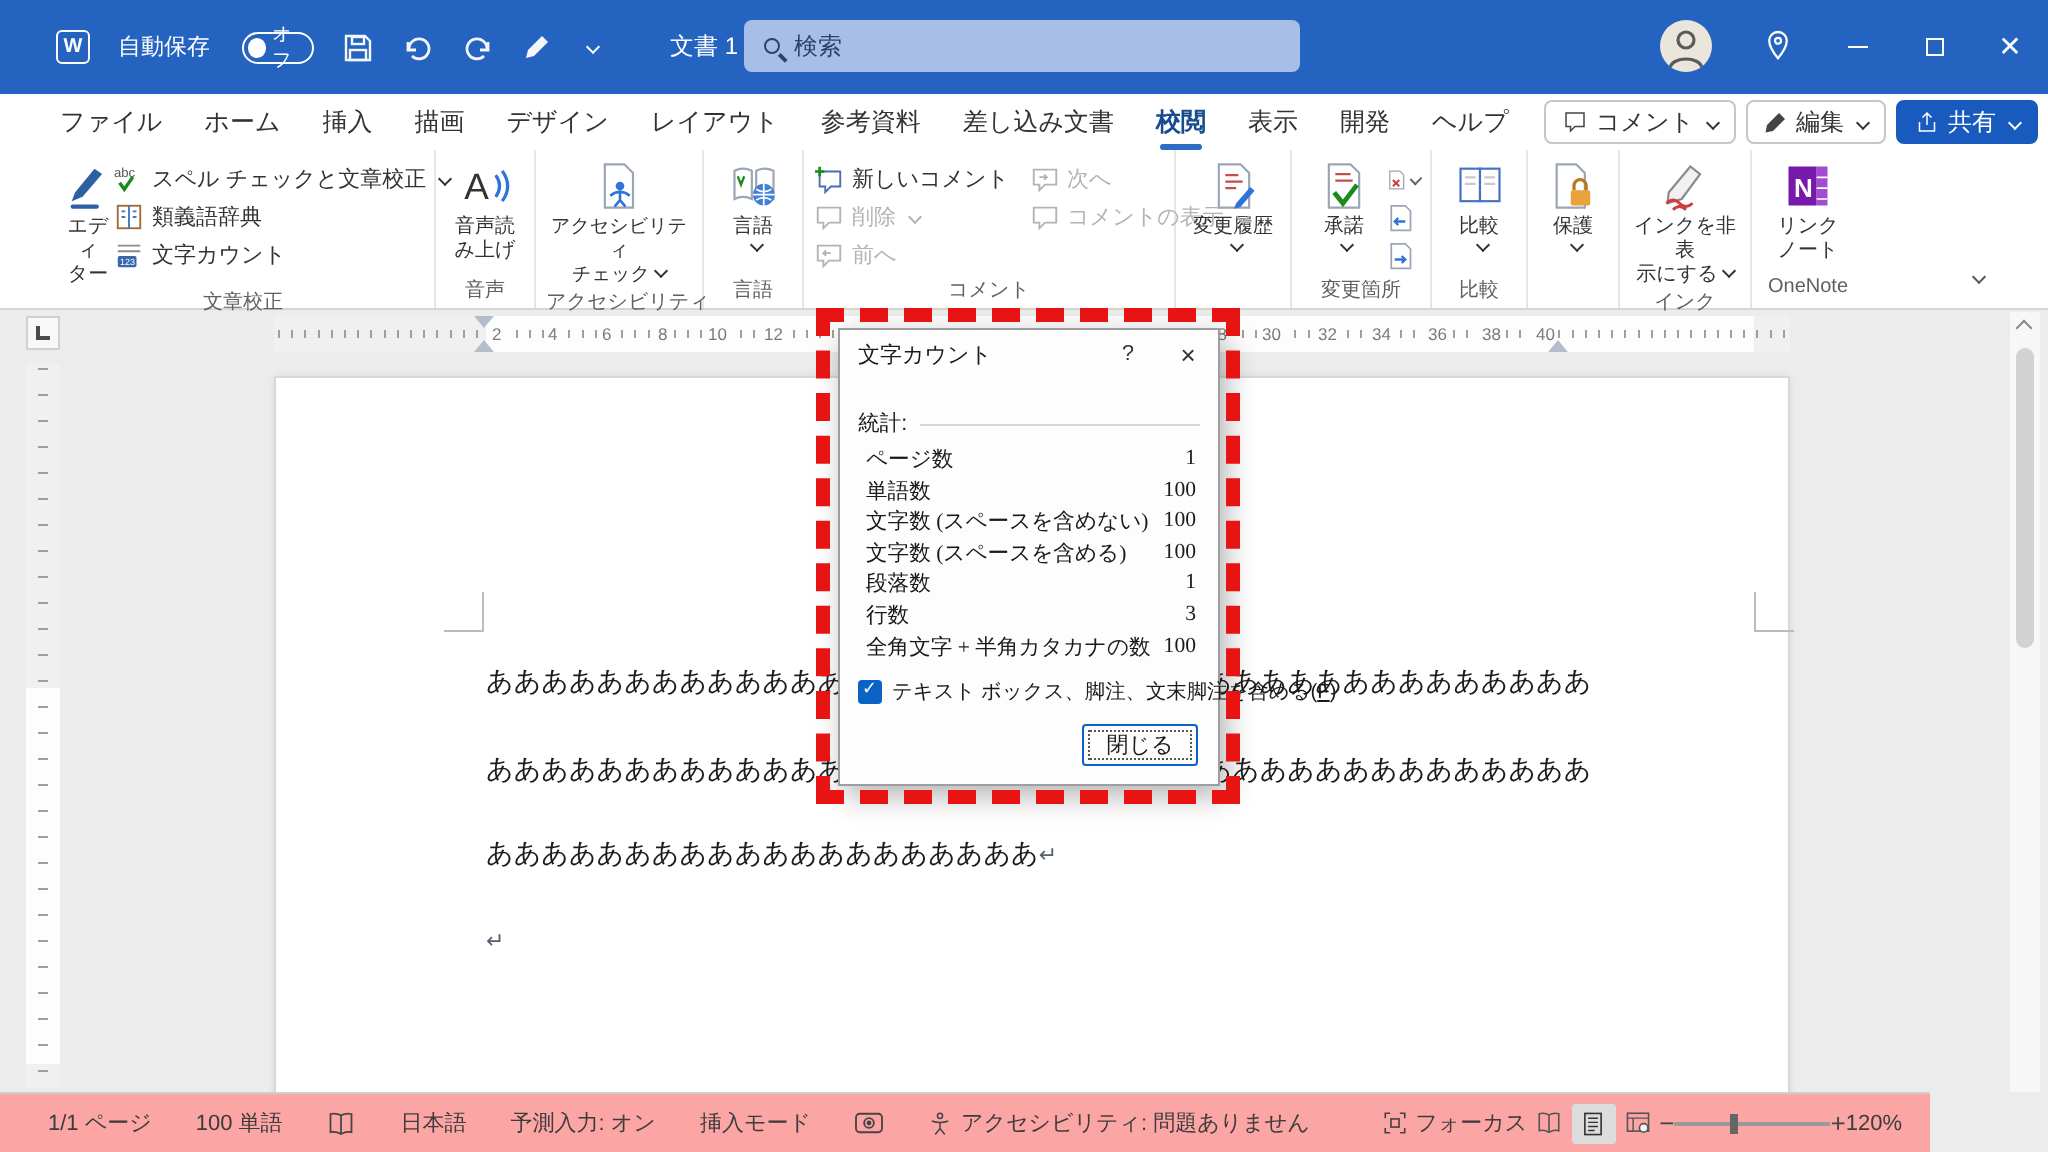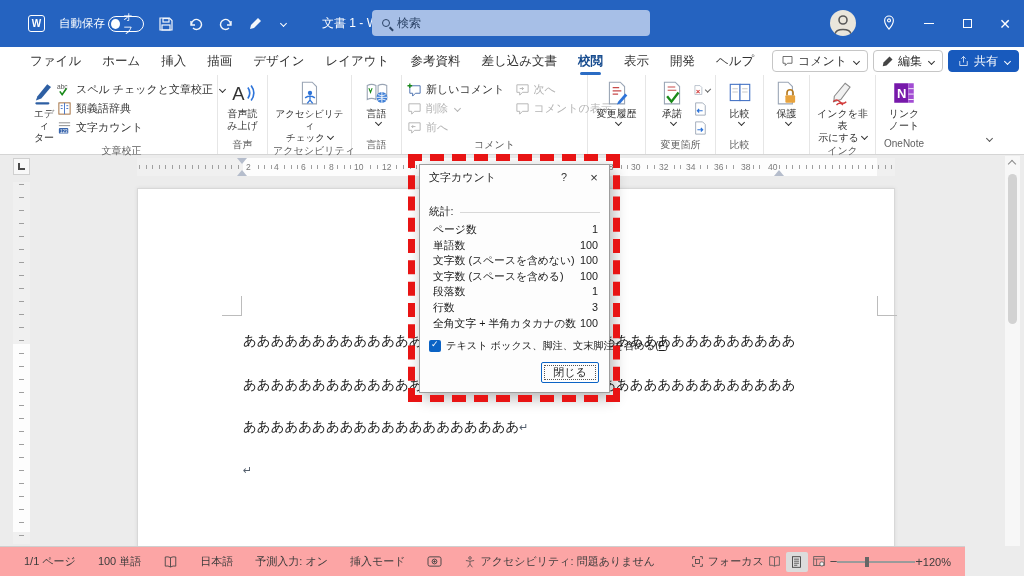--- a/index.html
+++ b/index.html
@@ -13,21 +13,21 @@
   .chev { display:inline-block; width:5px; height:5px;
     border-right:1.3px solid currentColor; border-bottom:1.3px solid currentColor;
     transform: rotate(45deg); margin-left:3px; vertical-align:2px; }
 
   
   .titlebar { position:absolute; left:0; top:0; width:1024px; height:47px;
     background:#2563c0; color:#fff; display:flex; align-items:center; }
   .tb-left { display:flex; align-items:center; gap:14px; padding-left:28px; }
   .word-appicon { width:17px; height:17px; border:1.6px solid #fff; border-radius:3px;
     display:flex; align-items:center; justify-content:center; font-size:10px; font-weight:bold; }
-  .autosave { display:flex; align-items:center; gap:3px; font-size:11.5px; }
+  .autosave { display:flex; align-items:center; gap:16px; font-size:11.5px; }
   .toggle { width:36px; height:16px; border:1.3px solid #fff; border-radius:9px;
     display:flex; align-items:center; padding:0 2px; gap:3px; }
   .knob { width:10px; height:10px; background:#fff; border-radius:50%; }
   .toggle-state { font-size:9.5px; }
   .tb-icon { width:16px; height:16px; opacity:.95; }
   .doc-title { margin-left:22px; font-size:12px; }
   .searchbox { position:absolute; left:372px; top:10px; width:278px; height:26px;
     background:#a7bfe7; border-radius:4px; display:flex; align-items:center;
     padding-left:10px; gap:7px; color:#2c4468; font-size:12px; }
   .mag { width:8px; height:8px; border:1.6px solid #2c4468; border-radius:50%; position:relative; }
@@ -104,21 +104,21 @@
 
   
   .dialog { position:absolute; left:419px; top:164px; width:191px; height:229px;
     background:#fdfdfd; border:1px solid #9e9e9e; box-shadow:3px 5px 14px rgba(0,0,0,.3);
     z-index:10; font-size:10.8px; color:#1a1a1a; }
   .dlg-head { height:24px; display:flex; align-items:center; padding-left:9px; }
   .dlg-title { flex:1; font-size:11px; }
   .dlg-hbtn { width:30px; height:24px; display:flex; align-items:center; justify-content:center; color:#333; }
   .dlg-stats { display:flex; align-items:center; margin:16px 9px 4px; }
   .dlg-stats .rule { flex:1; border-top:1px solid #d8d8d8; margin-left:6px; }
-  .dlg-row { display:flex; justify-content:space-between; padding:0 11px 0 13px; height:15.6px; }
+  .dlg-row { display:flex; justify-content:space-between; padding:0 11px 0 13px; height:15.6px;font-family:Liberation Serif, serif; }
   .dlg-check { display:flex; align-items:center; gap:5px; margin:7px 8px 0 9px; font-size:10.2px; white-space:nowrap; }
   .cbox { width:12px; height:12px; background:#0b63c5; border-radius:2px; position:relative; flex:none; }
   .cbox::after { content:"✓"; position:absolute; left:2px; top:-1px; color:#fff; font-size:9px; }
   .accel { text-decoration:underline; }
   .dlg-close-btn { position:absolute; right:10px; bottom:9px; width:58px; height:21px;
     background:#fdfdfd; border:1px solid #0b63c5; border-radius:2px; outline:1px dotted #555;
     outline-offset:-4px; display:flex; align-items:center; justify-content:center; font-size:11px; }
 
   
   .red-annotation { position:absolute; left:408px; top:154px; width:212px; height:248px;

